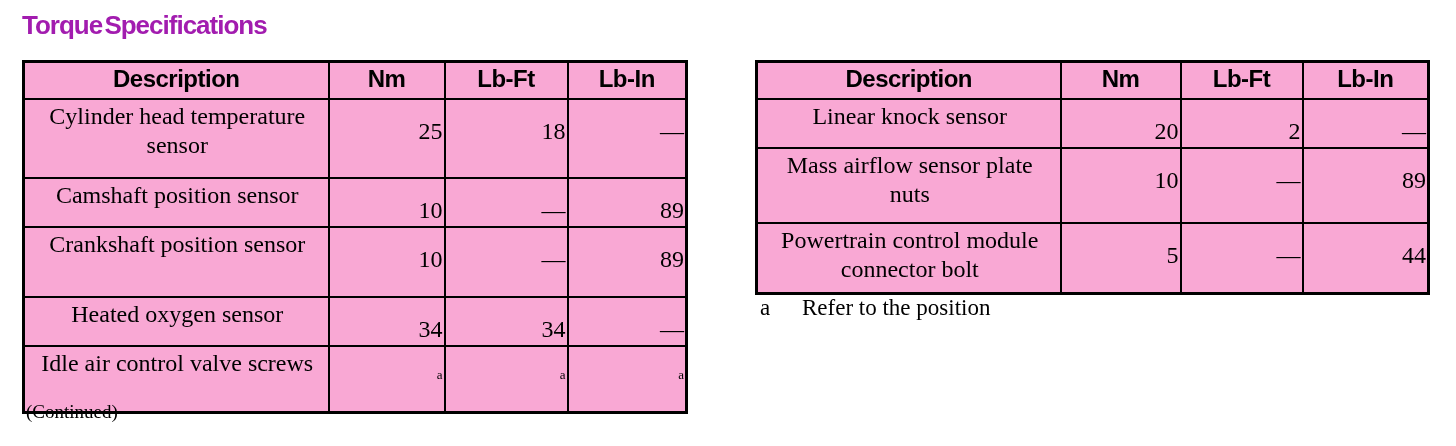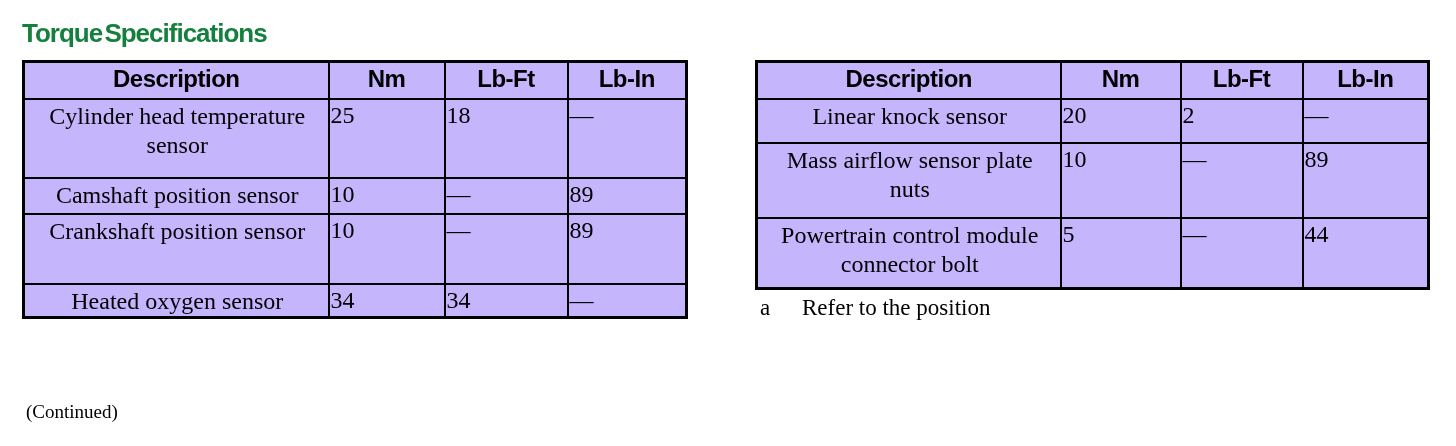--- a/index.html
+++ b/index.html
@@ -8,33 +8,33 @@
     width: 1456px;
     height: 446px;
     background: #ffffff;
     color: #000000;
     font-family: "Liberation Serif", serif;
     overflow: hidden;
   }
   .title {
     position: absolute;
     left: 22px;
-    top: 18px;
+    top: 10px;
     font-family: "Liberation Sans", sans-serif;
     font-weight: 700;
     font-size: 26px;
     letter-spacing: -1px;
     word-spacing: -4px;
-    color: #15803d;
+    color: #a21caf;
   }
   table.spec {
     position: absolute;
     border-collapse: collapse;
     table-layout: fixed;
-    background: #c4b5fd;
+    background: #f9a8d4;
   }
   #table-left  { left: 22px;  top: 60px; width: 663px; }
   #table-right { left: 755px; top: 60px; width: 672px; }
   table.spec, table.spec th, table.spec td {
     border: 2px solid #000;
   }
   table.spec { border-width: 3px; }
   table.spec th {
     font-family: "Liberation Sans", sans-serif;
     font-weight: 700;
@@ -43,21 +43,21 @@
     text-align: center;
     vertical-align: middle;
     padding: 2px 0 4px 0;
   }
   table.spec td {
     font-size: 24px;
     vertical-align: top;
     line-height: 1.22;
   }
   td.desc { text-align: center; padding: 2px 6px 0 8px; }
-  td.num  { text-align: left; padding-top: 1px; }
+  td.num  { text-align: right; padding-top: 17px; }
   td.num sup { font-size: 13px; line-height: 1; position: relative; top: 2px; }
 
   
   #table-left tr:nth-child(1) { height: 37px; }
   #table-left tr:nth-child(2) { height: 79px; }
   #table-left tr:nth-child(3) { height: 36px; margin-top: 44px; }
   #table-left tr:nth-child(4) { height: 70px; }
   #table-left tr:nth-child(5) { height: 33px; }
   #table-left tr:nth-child(6) { height: 66px; }
   
@@ -129,20 +129,26 @@
       <td class="num">10</td>
       <td class="num">—</td>
       <td class="num">89</td>
     </tr>
     <tr>
       <td class="desc">Heated oxygen sensor</td>
       <td class="num">34</td>
       <td class="num">34</td>
       <td class="num">—</td>
     </tr>
+    <tr>
+      <td class="desc">Idle air control valve screws</td>
+      <td class="num"><sup>a</sup></td>
+      <td class="num"><sup>a</sup></td>
+      <td class="num"><sup>a</sup></td>
+    </tr>
   </tbody>
     </table>
 
   <div class="continued">(Continued)</div>
 
   <table class="spec" id="table-right">
     <colgroup>
       <col class="c-desc">
         <col class="c-nm">
         <col class="c-lbft">

